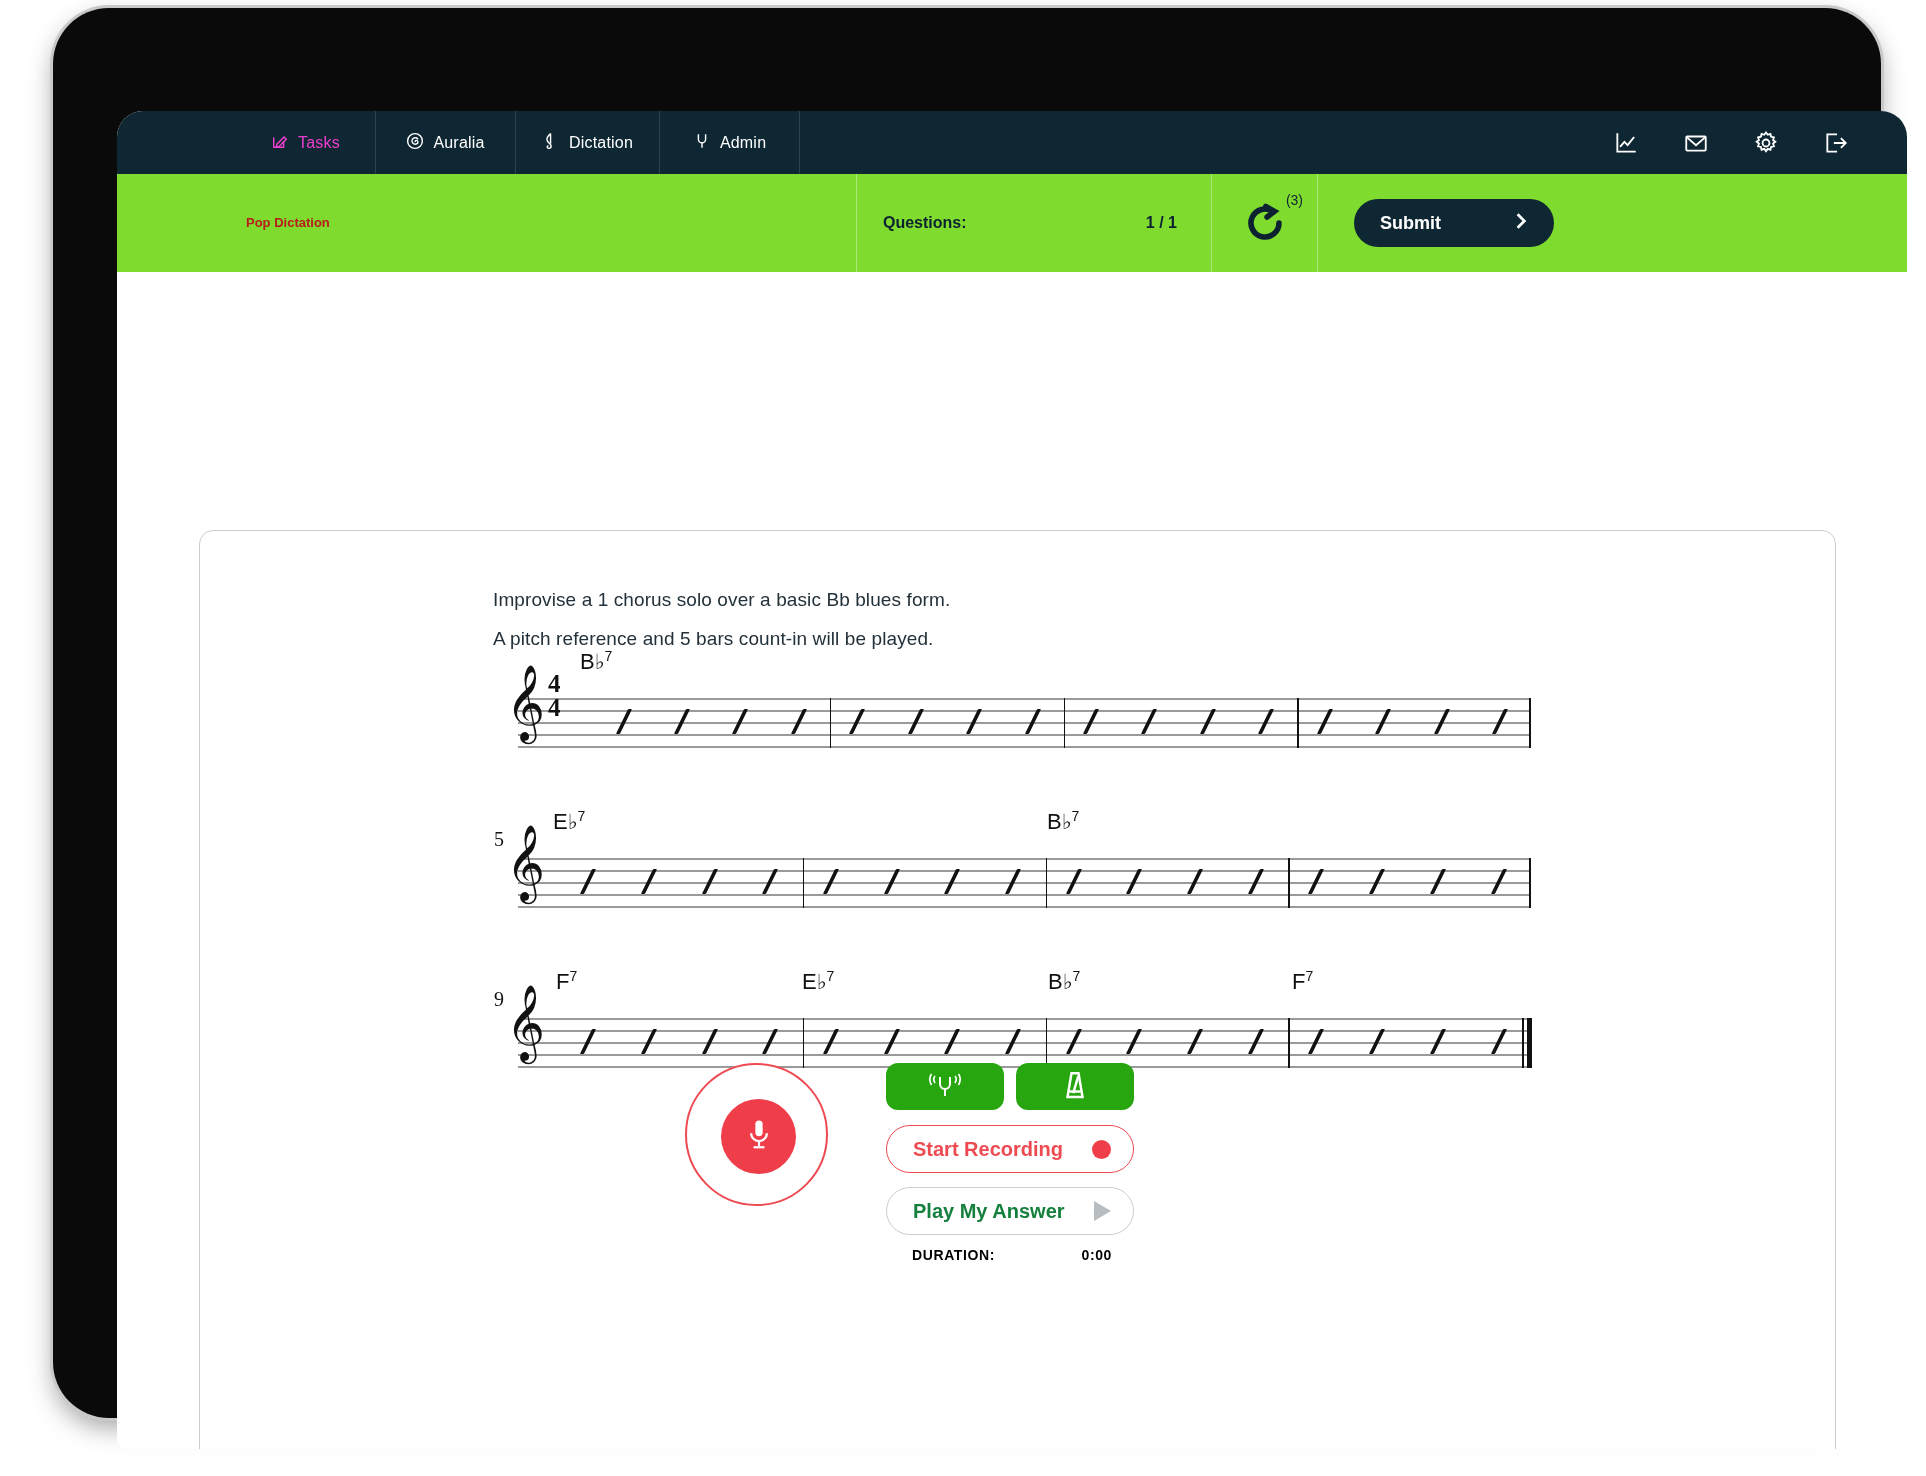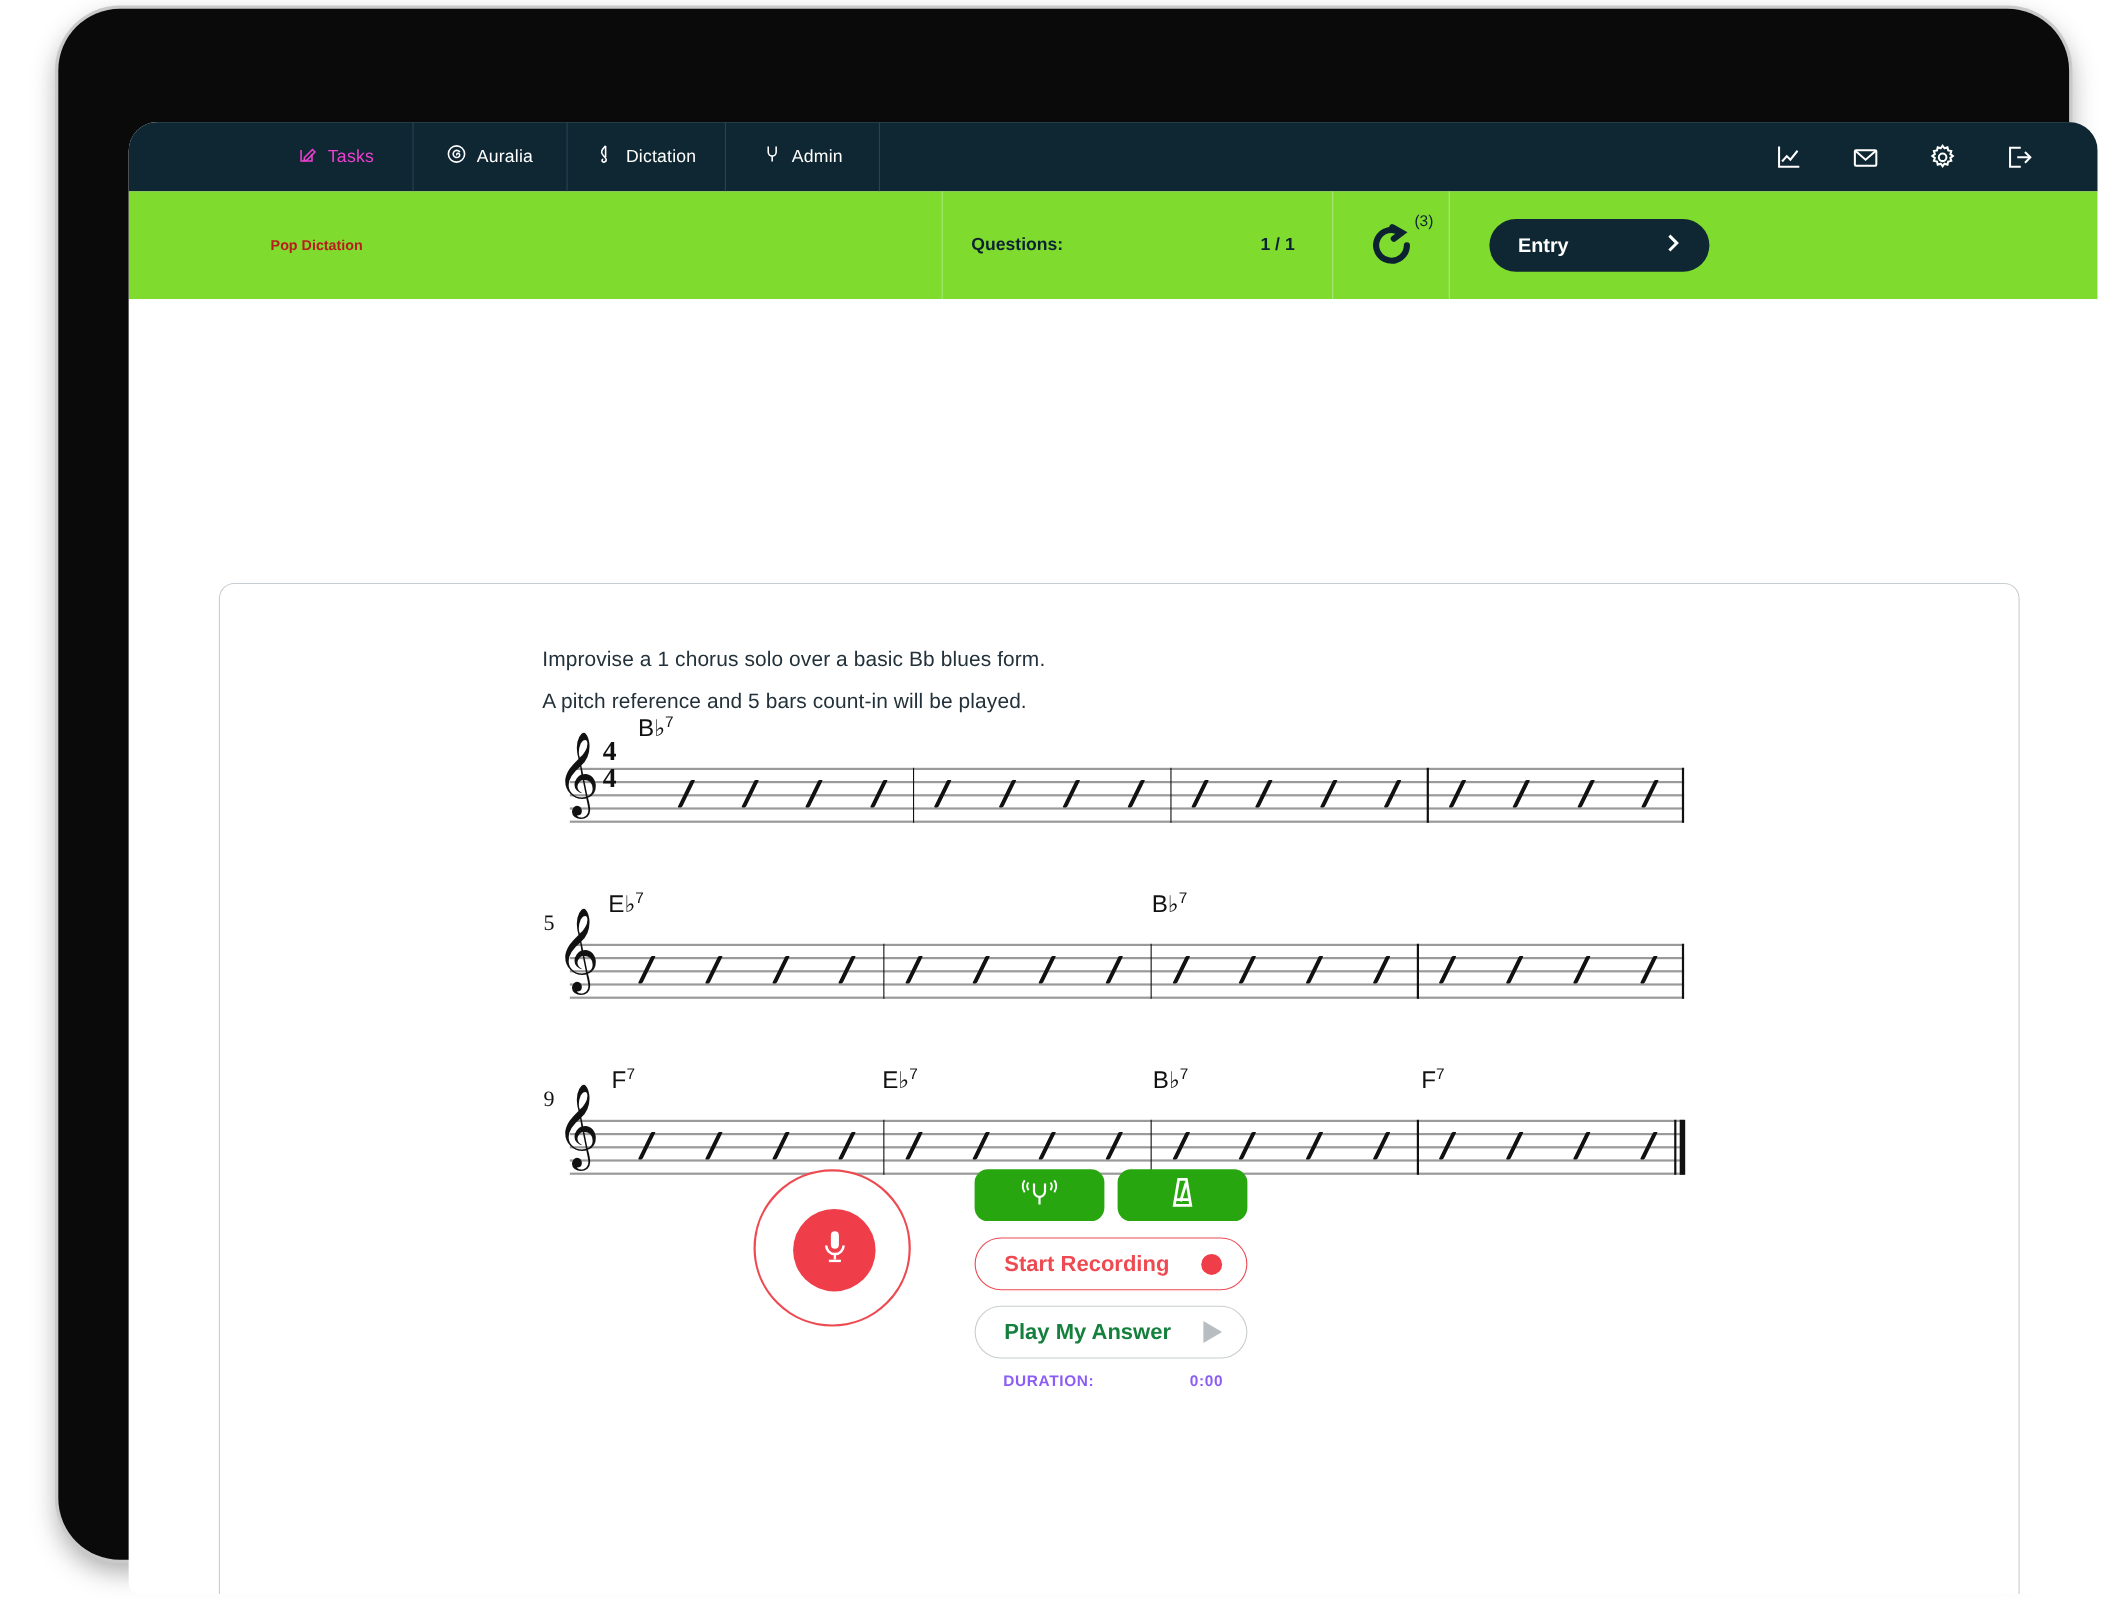--- a/index.html
+++ b/index.html
@@ -193,21 +193,21 @@
   }
   #btn-record { top:34px; border:1.8px solid #ee4a52; color:#ee4a52; }
   #btn-record .dot { width:19px; height:19px; border-radius:50%; background:#ef3e4a; }
   #btn-play { top:96px; border:1.8px solid #c8cdd0; color:#15803d; cursor:default; }
   #btn-play .tri { width:0;height:0;border-left:17px solid #b7bdc1;border-top:10px solid transparent;border-bottom:10px solid transparent;}
 
   #dur-row {
     position:absolute; left:201px; top:156px; width:248px;
     display:flex; align-items:center; justify-content:space-between;
     padding: 0 22px 0 26px;
-    font-size:14px; font-weight:bold; color:#8b5cf6; letter-spacing:.6px;
+    font-size:14px; font-weight:bold; color:#000000; letter-spacing:.6px;
   }
 </style>
 </head>
 <body>
 
 <div id="device-frame">
 
   <div id="screen">
 
     <div id="topnav">
@@ -297,21 +297,21 @@
         <svg width="42" height="42" viewBox="0 0 24 24">
           <path d="M20 12 a8 8 0 1 1 -3.2-6.4" stroke-linecap="round"></path>
           <path d="M12.4 2.6 L17.4 5.4 L13.2 8.6"></path>
         </svg>
         <span class="cnt">(3)</span>
       </div>
 
 
       <div id="gb-submitwrap">
         <button id="submit-btn">
-          <span>Entry</span>
+          <span>Submit</span>
           <span>
             <svg width="18" height="18" viewBox="0 0 16 16">
                 <path d="M5 2 L11 8 L5 14"></path>
               </svg>
           </span>
         </button>
       </div>
     </div>
 
     <div id="body-area">

